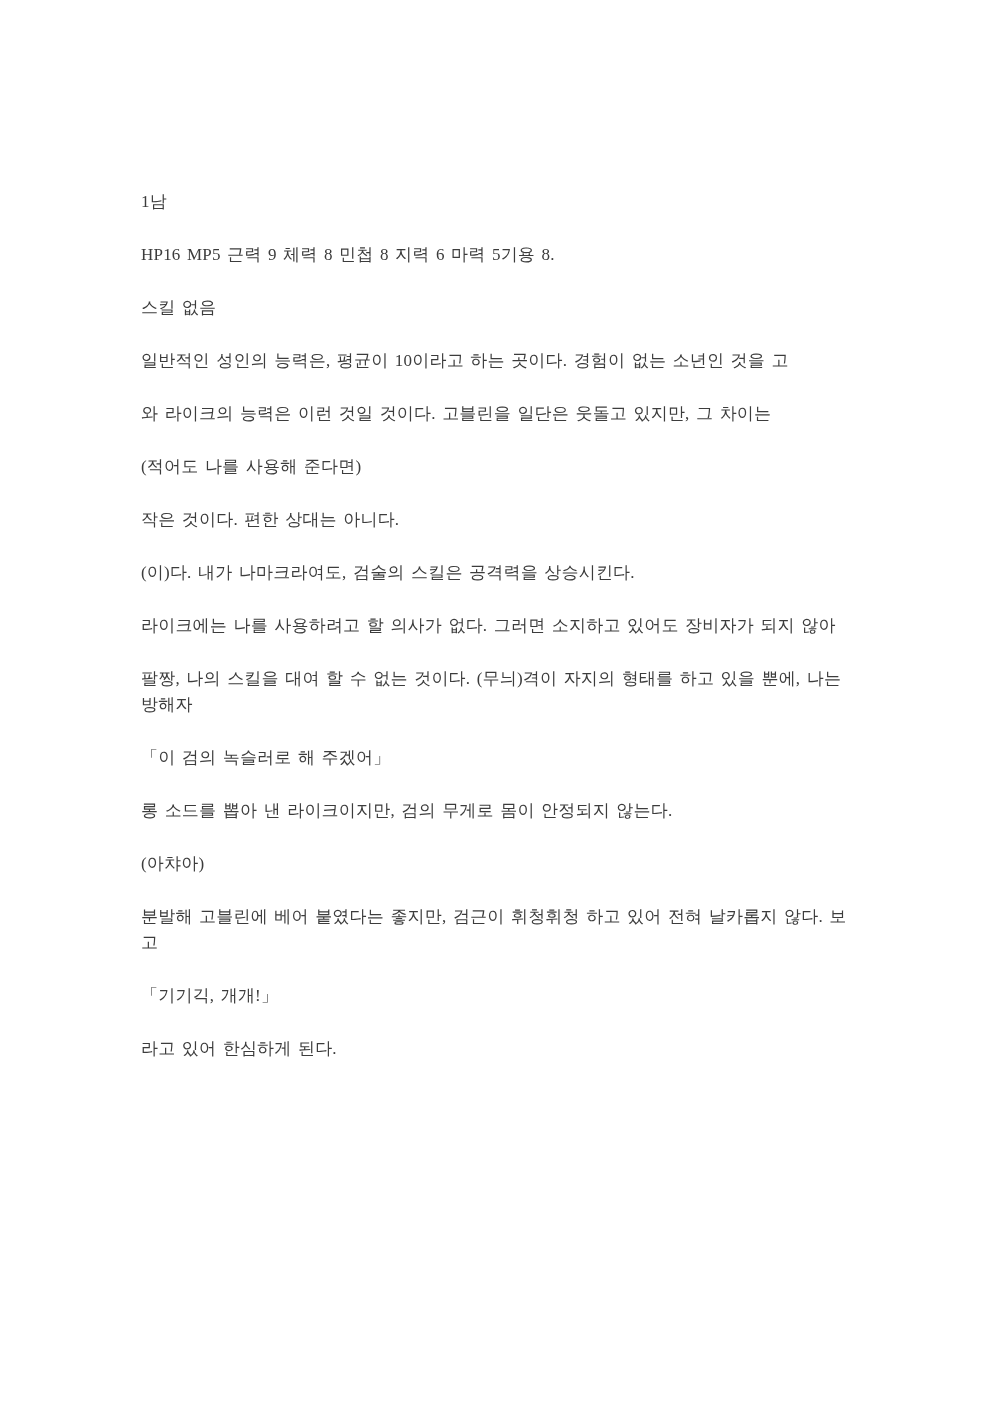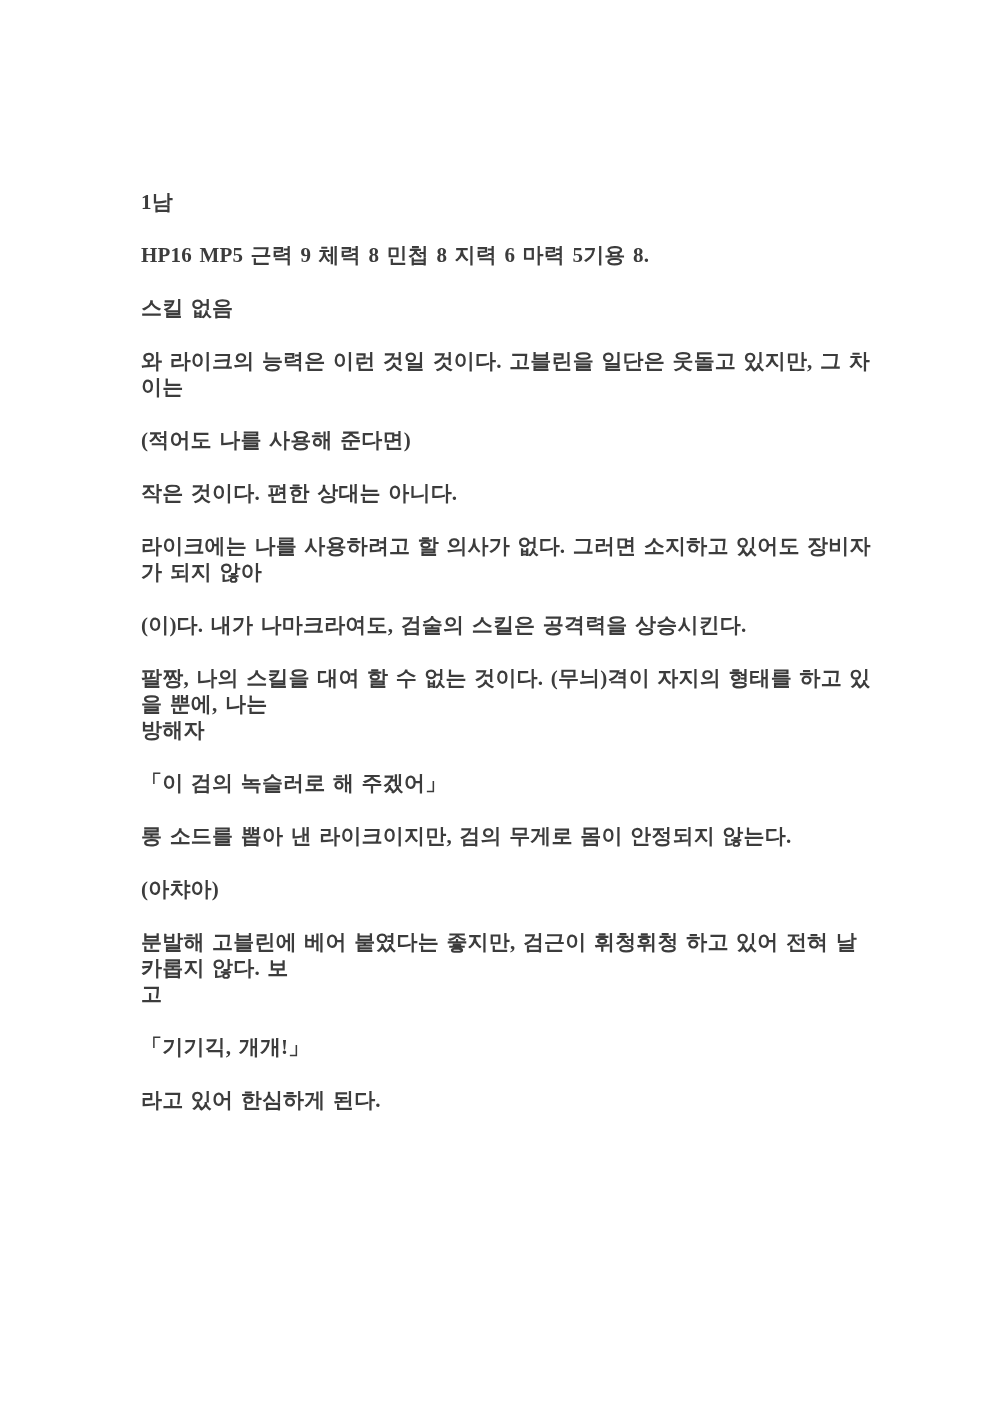--- a/index.html
+++ b/index.html
@@ -14,42 +14,42 @@
     overflow: hidden;
     font-family: "Liberation Serif", "DejaVu Serif", serif;
   }
   .page {
     position: absolute;
     left: 141px;
     top: 189px;
     width: 732px;
   }
   .doc-line {
-    font-size: 21px;
+    font-size: 17px;
     line-height: 26px;
     margin: 0 0 27px 0;
     color: #3c3c3c;
     white-space: pre-wrap;
     word-spacing: 2px;
     letter-spacing: 0.2px;
-    font-weight: bold;
   }
 </style>
 </head>
 <body>
 
 <main class="page">
   <p class="doc-line">1남</p>
   <p class="doc-line">HP16 MP5 근력 9 체력 8 민첩 8 지력 6 마력 5기용 8.</p>
   <p class="doc-line">스킬 없음</p>
+  <p class="doc-line">일반적인 성인의 능력은, 평균이 10이라고 하는 곳이다. 경험이 없는 소년인 것을 고</p>
   <p class="doc-line">와 라이크의 능력은 이런 것일 것이다. 고블린을 일단은 웃돌고 있지만, 그 차이는</p>
   <p class="doc-line">(적어도 나를 사용해 준다면)</p>
   <p class="doc-line">작은 것이다. 편한 상대는 아니다.</p>
+  <p class="doc-line">(이)다. 내가 나마크라여도, 검술의 스킬은 공격력을 상승시킨다.</p>
   <p class="doc-line">라이크에는 나를 사용하려고 할 의사가 없다. 그러면 소지하고 있어도 장비자가 되지 않아</p>
-  <p class="doc-line">(이)다. 내가 나마크라여도, 검술의 스킬은 공격력을 상승시킨다.</p>
   <p class="doc-line">팔짱, 나의 스킬을 대여 할 수 없는 것이다. (무늬)격이 자지의 형태를 하고 있을 뿐에, 나는
 방해자</p>
   <p class="doc-line">「이 검의 녹슬러로 해 주겠어」</p>
   <p class="doc-line">롱 소드를 뽑아 낸 라이크이지만, 검의 무게로 몸이 안정되지 않는다.</p>
   <p class="doc-line">(아챠아)</p>
   <p class="doc-line">분발해 고블린에 베어 붙였다는 좋지만, 검근이 휘청휘청 하고 있어 전혀 날카롭지 않다. 보
 고</p>
   <p class="doc-line">「기기긱, 개개!」</p>
   <p class="doc-line">라고 있어 한심하게 된다.</p>
 </main>

